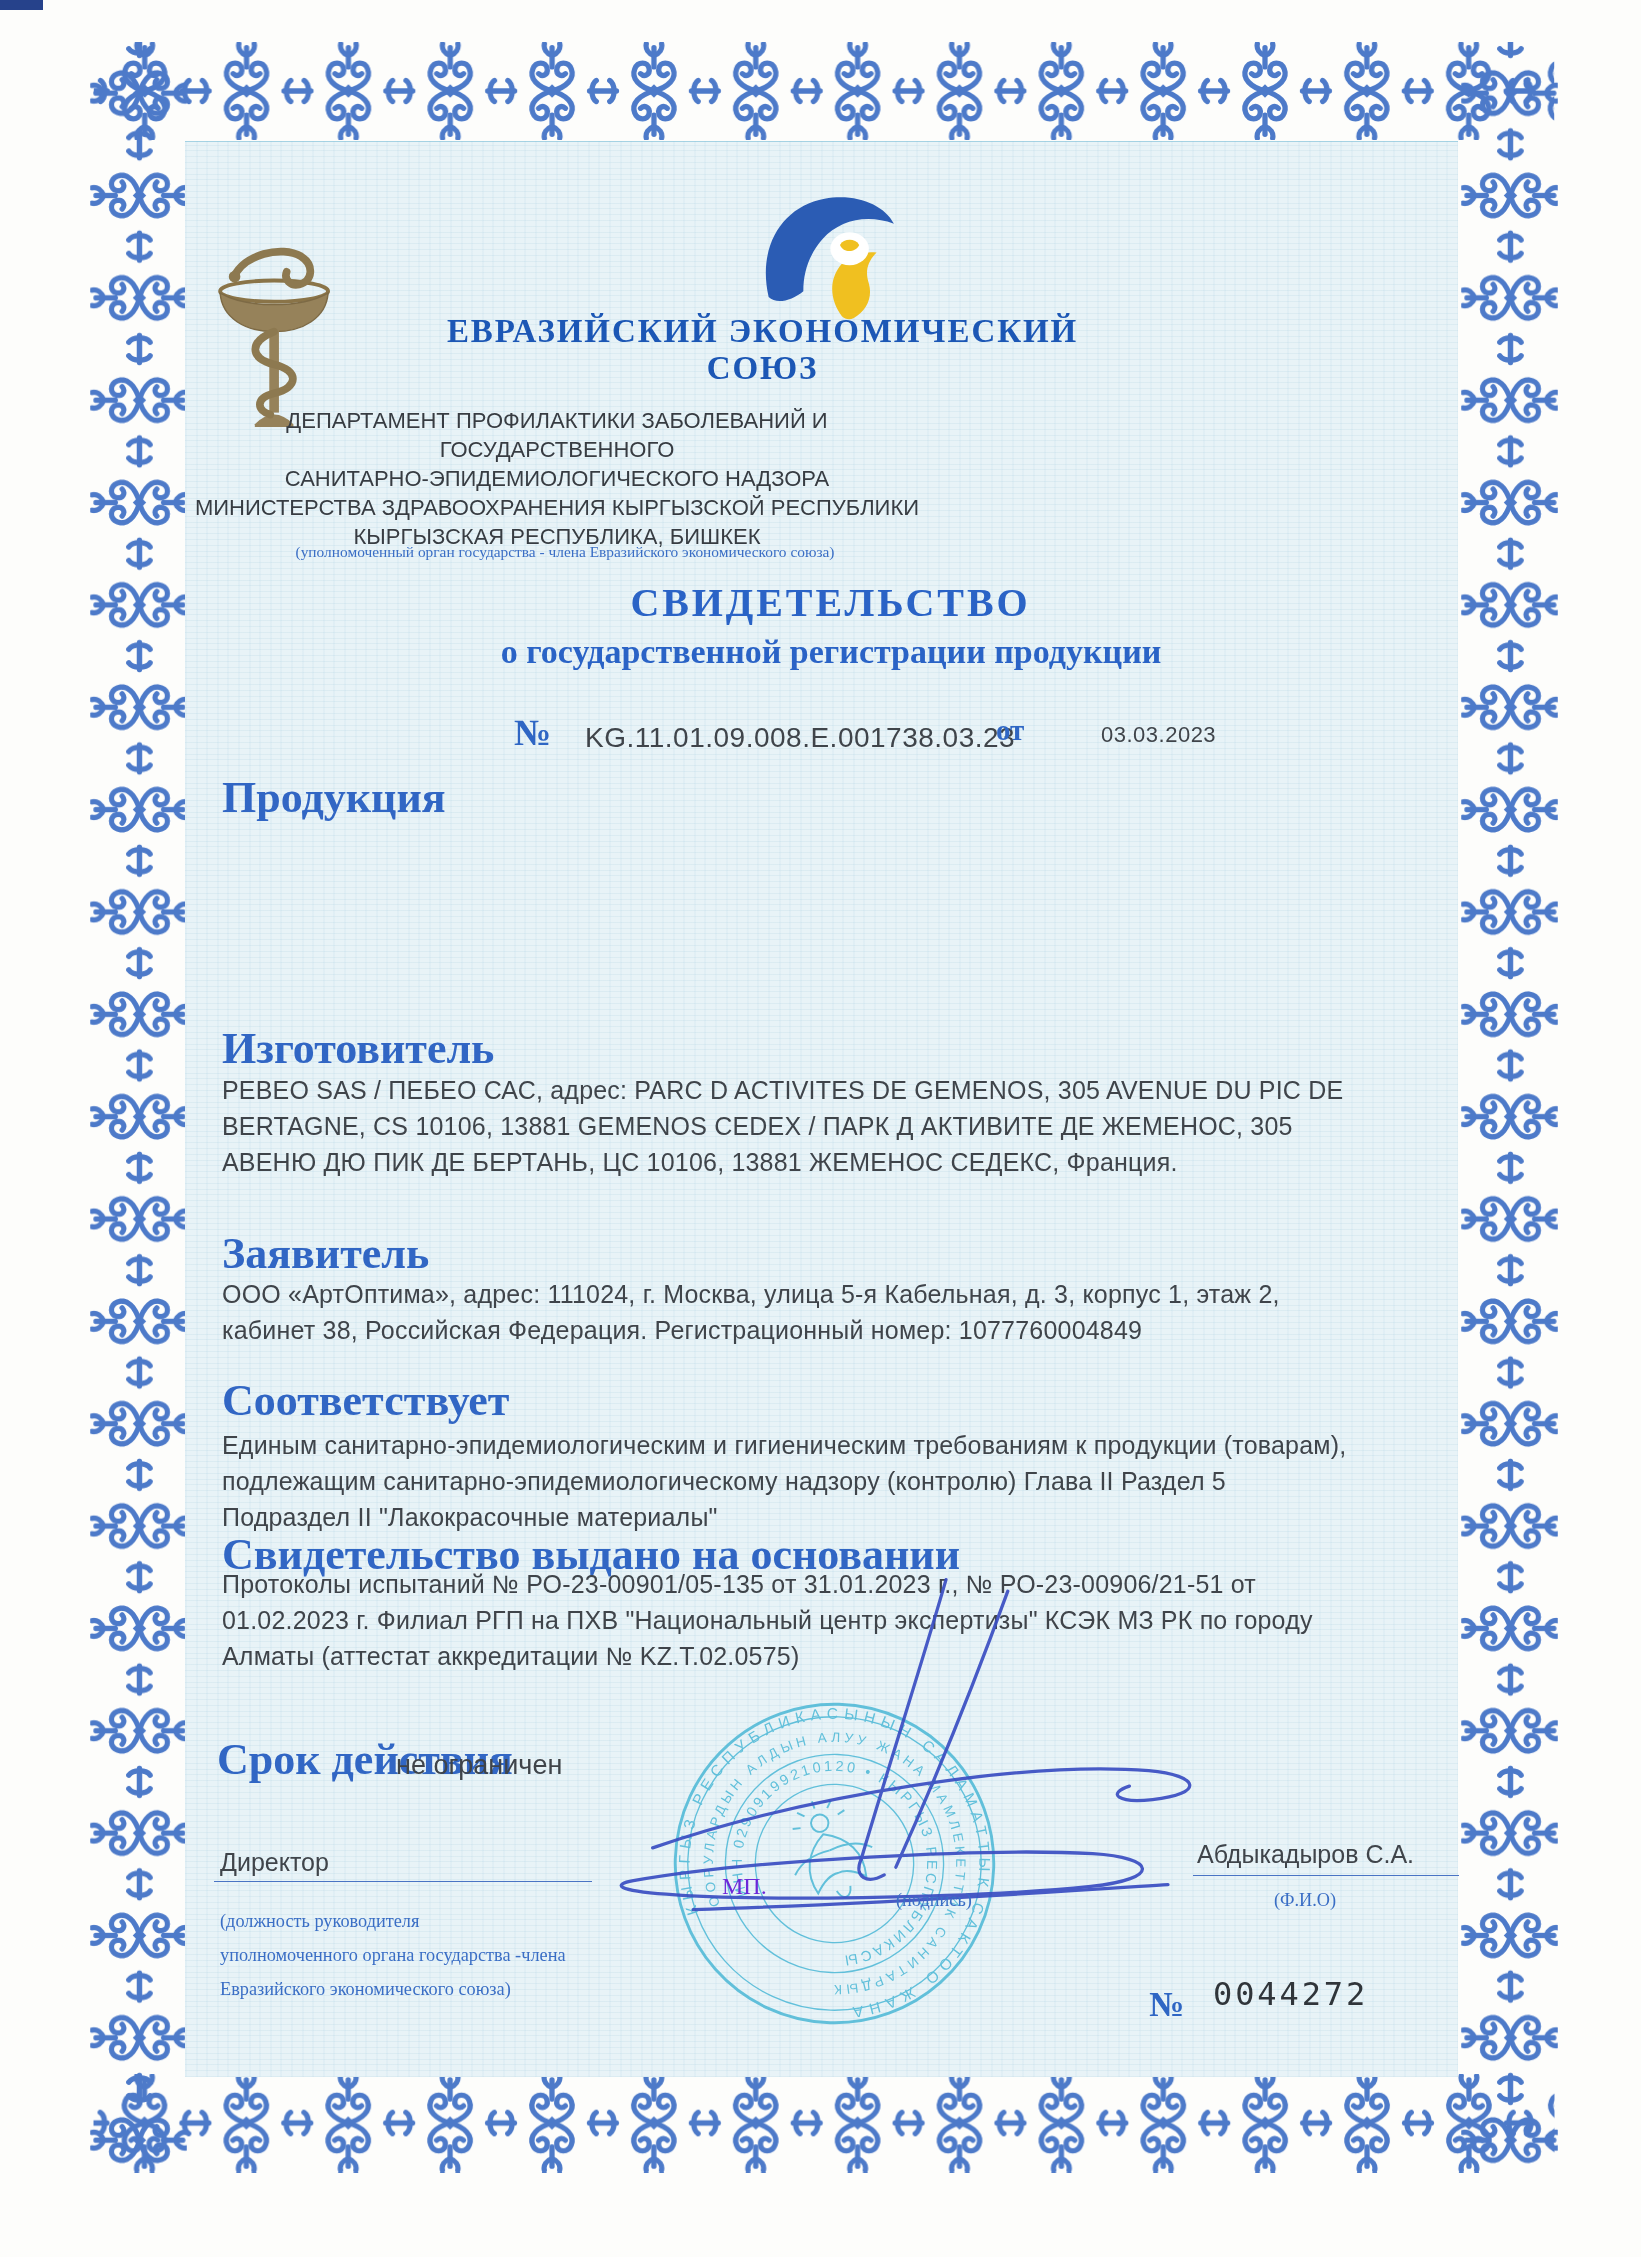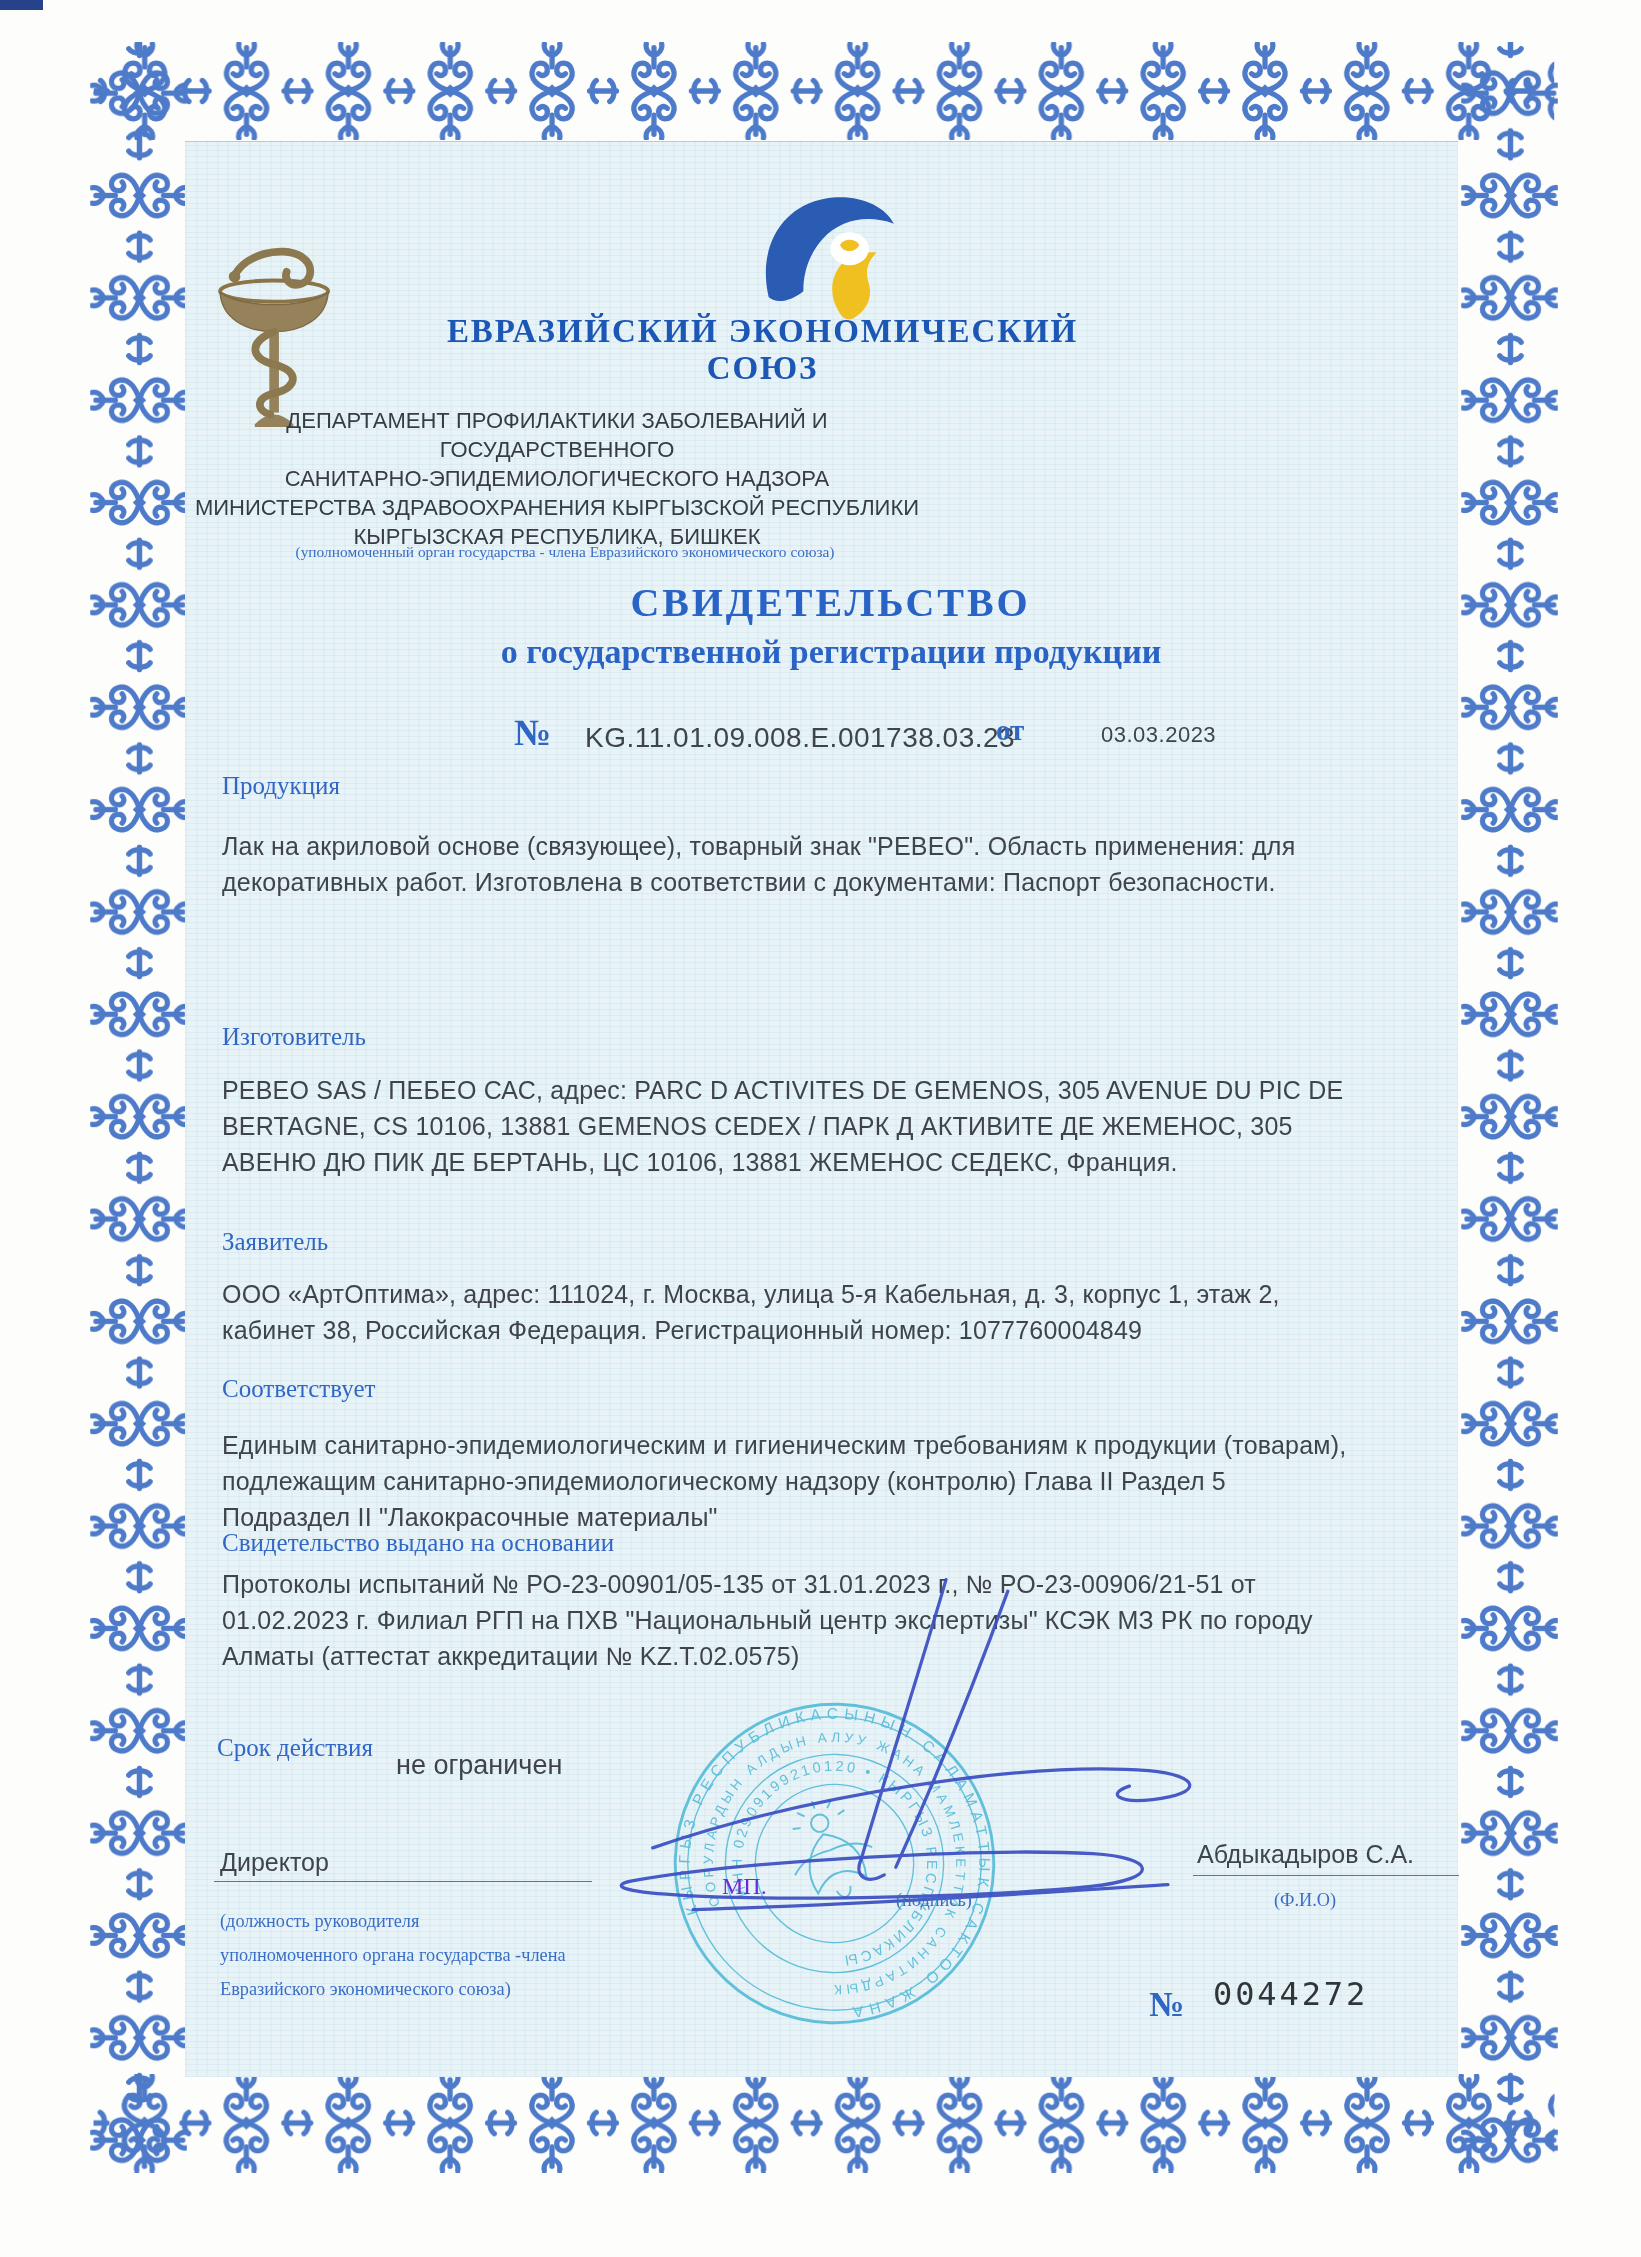--- a/index.html
+++ b/index.html
@@ -6,21 +6,21 @@
   body{background:#ffffff;font-family:"Liberation Sans",sans-serif;}
   #page{position:relative;width:1641px;height:2257px;background:#fdfdfb;overflow:hidden;padding-left:11px;}
   .abs{position:absolute;}
   .band{position:absolute;}
   #content-bg{position:absolute;left:185px;top:141px;width:1273px;height:1935px;
     background-color:#e8f3f7;
     background-image:
       repeating-linear-gradient(0deg, rgba(150,195,215,0.16) 0px, rgba(150,195,215,0.16) 1px, transparent 1px, transparent 5.8px),
       repeating-linear-gradient(90deg, rgba(160,200,220,0.10) 0px, rgba(160,200,220,0.10) 1.9px, transparent 1.9px, transparent 10.6px);
     border-top:1px solid rgba(120,190,215,.55);}
-  .heading{font-family:"Liberation Serif",serif;font-weight:normal;color:#3166c4;font-size:25px;}
+  .heading{font-family:"Liberation Serif",serif;font-weight:bold;color:#3166c4;font-size:44px;}
   .body-text{font-size:25px;line-height:36px;color:#3f444a;white-space:pre-line;letter-spacing:0.2px;}
   .center{text-align:center;}
   #union-title{left:434px;top:313px;width:657px;font-family:"Liberation Serif",serif;font-weight:bold;
     font-size:33px;letter-spacing:1.9px;color:#1c57b5;}
   #dept-block{left:171px;top:406px;width:772px;font-size:22px;line-height:29px;color:#373c42;white-space:pre-line;}
   #authority-note{left:179px;top:543px;width:772px;font-family:"Liberation Serif",serif;font-size:15.4px;color:#3a6ec5;}
   #cert-title{left:502px;top:579px;width:657px;font-family:"Liberation Serif",serif;font-weight:bold;
     font-size:40px;letter-spacing:2.9px;color:#2a63c6;}
   #cert-subtitle{left:406px;top:633px;width:850px;font-family:"Liberation Serif",serif;font-weight:bold;
     font-size:34px;color:#2a63c6;}
@@ -131,22 +131,20 @@
   <div class="abs center" id="authority-note">(уполномоченный орган государства - члена Евразийского экономического союза)</div>
   <div class="abs center" id="cert-subtitle">о государственной регистрации продукции</div>
   <div class="abs center" id="cert-title">СВИДЕТЕЛЬСТВО</div>
 
   <div class="abs no-sign" style="left:514px;top:711px;font-size:37px;">№</div>
   <div class="abs" style="left:585px;top:722px;font-size:28px;color:#3f444a;letter-spacing:0.5px;">KG.11.01.09.008.E.001738.03.23</div>
   <div class="abs no-sign" style="left:996px;top:714px;font-size:29px;">от</div>
   <div class="abs" style="left:1101px;top:722px;font-size:22px;color:#3f444a;letter-spacing:0.5px;">03.03.2023</div>
 
   <div class="abs heading" style="left:222px;top:772px;">Продукция</div>
-  <div class="abs body-text" style="left:222px;top:828px;width:1202px;">Лак на акриловой основе (связующее), товарный знак "PEBEO". Область применения: для
-декоративных работ. Изготовлена в соответствии с документами: Паспорт безопасности.</div>
 
   <div class="abs heading" style="left:222px;top:1023px;">Изготовитель</div>
   <div class="abs body-text" style="left:222px;top:1072px;width:1246px;">PEBEO SAS / ПЕБЕО САС, адрес: PARC D ACTIVITES DE GEMENOS, 305 AVENUE DU PIC DE
 BERTAGNE, CS 10106, 13881 GEMENOS CEDEX / ПАРК Д АКТИВИТЕ ДЕ ЖЕМЕНОС, 305
 АВЕНЮ ДЮ ПИК ДЕ БЕРТАНЬ, ЦС 10106, 13881 ЖЕМЕНОС СЕДЕКС, Франция.</div>
 
   <div class="abs heading" style="left:222px;top:1228px;">Заявитель</div>
   <div class="abs body-text" style="left:222px;top:1276px;width:1202px;">ООО «АртОптима», адрес: 111024, г. Москва, улица 5-я Кабельная, д. 3, корпус 1, этаж 2,
 кабинет 38, Российская Федерация. Регистрационный номер: 1077760004849</div>
 

